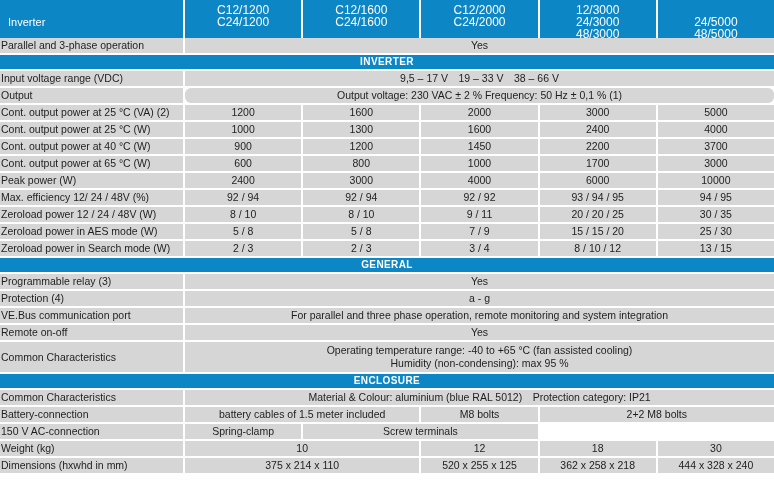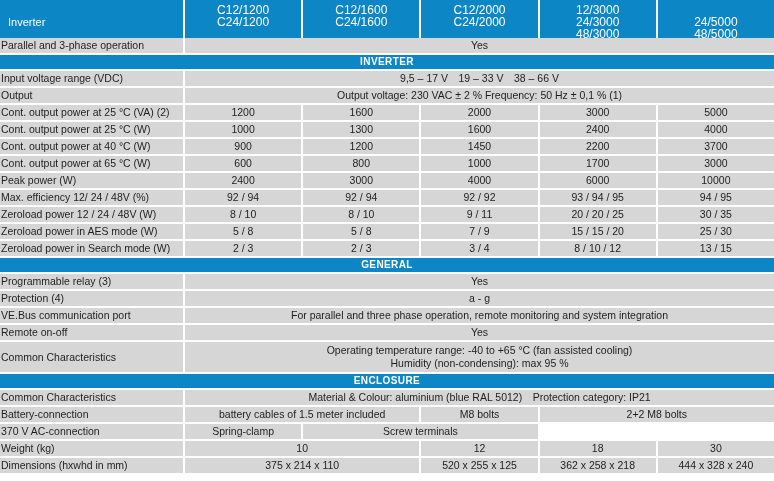--- a/index.html
+++ b/index.html
@@ -64,21 +64,21 @@
       </div>
       <div class="row section-row">
         <div class="section-label">INVERTER</div>
       </div>
       <div class="row data-row">
         <div class="cell label-cell">Input voltage range (VDC)</div>
         <div class="cell value-cell" style="grid-column: span 5;">9,5 – 17 V 19 – 33 V 38 – 66 V</div>
       </div>
       <div class="row data-row">
         <div class="cell label-cell">Output</div>
-        <div class="cell value-cell" style="grid-column: span 5;">Output voltage: 230 VAC ± 2 % Frequency: 50 Hz ± 0,1 % (1)</div>
+        <div class="cell value-cell" style="grid-column: span 5; border-radius: 6px;">Output voltage: 230 VAC ± 2 % Frequency: 50 Hz ± 0,1 % (1)</div>
       </div>
       <div class="row data-row">
         <div class="cell label-cell">Cont. output power at 25 °C (VA) (2)</div>
         <div class="cell value-cell">1200</div>
         <div class="cell value-cell">1600</div>
         <div class="cell value-cell">2000</div>
         <div class="cell value-cell">3000</div>
         <div class="cell value-cell">5000</div>
       </div>
       <div class="row data-row">
@@ -178,21 +178,21 @@
         <div class="cell label-cell">Common Characteristics</div>
         <div class="cell value-cell" style="grid-column: span 5;">Material &amp; Colour: aluminium (blue RAL 5012) Protection category: IP21</div>
       </div>
       <div class="row data-row">
         <div class="cell label-cell">Battery-connection</div>
         <div class="cell value-cell" style="grid-column: span 2;">battery cables of 1.5 meter included</div>
         <div class="cell value-cell">M8 bolts</div>
         <div class="cell value-cell" style="grid-column: span 2;">2+2 M8 bolts</div>
       </div>
       <div class="row data-row">
-        <div class="cell label-cell">370 V AC-connection</div>
+        <div class="cell label-cell">150 V AC-connection</div>
         <div class="cell value-cell">Spring-clamp</div>
         <div class="cell value-cell" style="grid-column: span 2;">Screw terminals</div>
       </div>
       <div class="row data-row">
         <div class="cell label-cell">Weight (kg)</div>
         <div class="cell value-cell" style="grid-column: span 2;">10</div>
         <div class="cell value-cell">12</div>
         <div class="cell value-cell">18</div>
         <div class="cell value-cell">30</div>
       </div>

